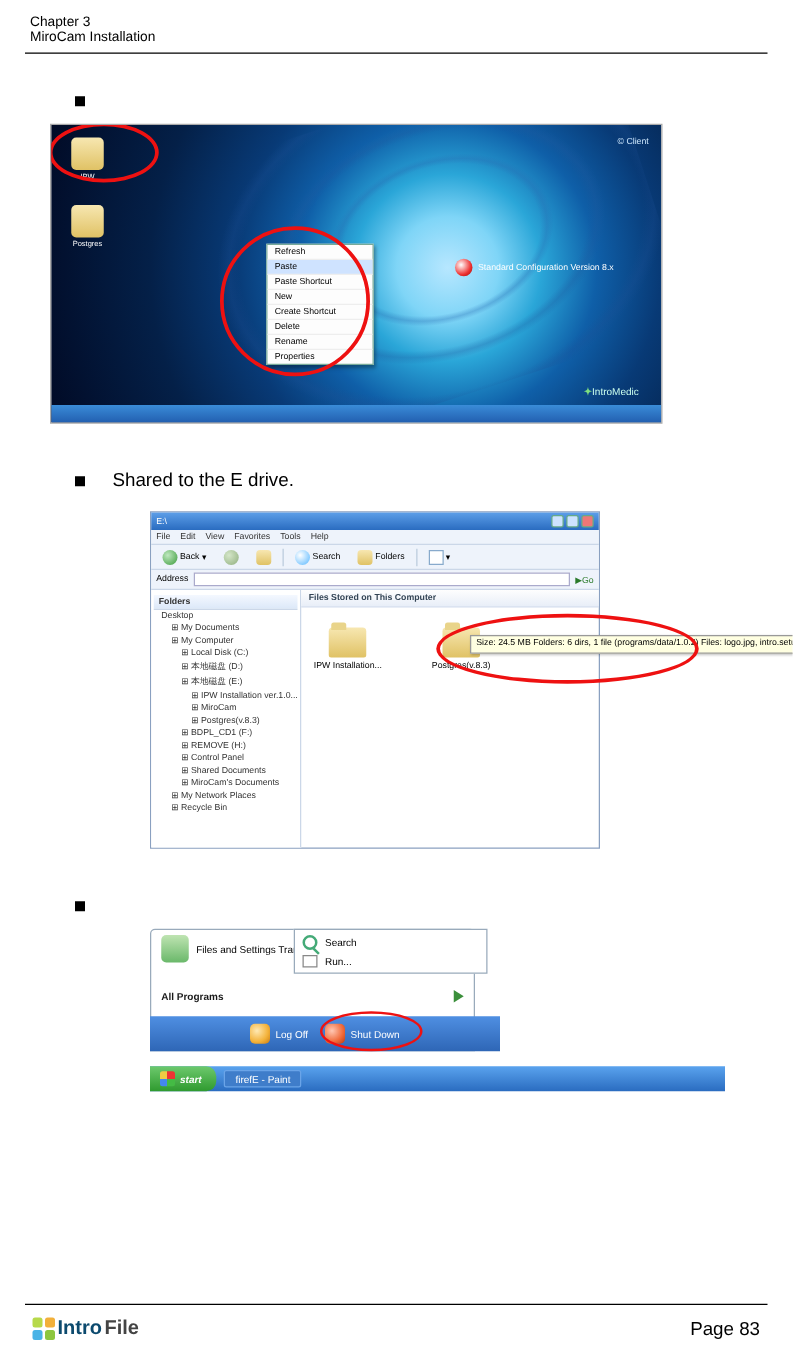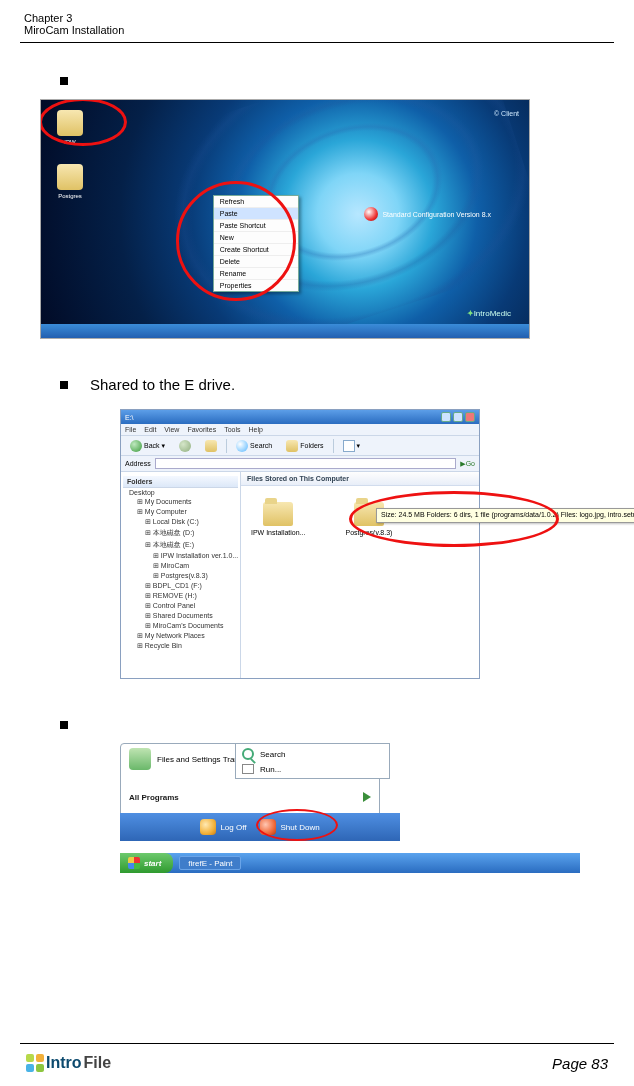--- a/index.html
+++ b/index.html
@@ -97,21 +97,21 @@
   .ftr { border-top: 1.5px solid #000; padding: 10px 6px 14px; display: flex; justify-content: space-between; align-items: center; }
   .logo { display: flex; align-items: center; gap: 2px; font-weight: bold; font-size: 16px; }
   .logo .petals { width: 18px; height: 18px; position: relative; }
   .logo .petals span { position: absolute; width: 8px; height: 8px; border-radius: 2px; }
   .logo .petals .p1 { left: 0; top: 0; background: #b7d94a; }
   .logo .petals .p2 { right: 0; top: 0; background: #f2b03a; }
   .logo .petals .p3 { left: 0; bottom: 0; background: #49b3e6; }
   .logo .petals .p4 { right: 0; bottom: 0; background: #8dc63f; }
   .logo .intro { color: #0c4a6e; }
   .logo .medic { color: #444; }
-  .pagenum { font-size: 15px; font-style: italic; }
+  .pagenum { font-size: 15px; }
 </style>
 </head>
 <body>
 
 <div class="page">
   <div class="hdr">
     <span>Chapter 3</span>
     <span>MiroCam Installation</span>
   </div>
   <hr class="hr">

